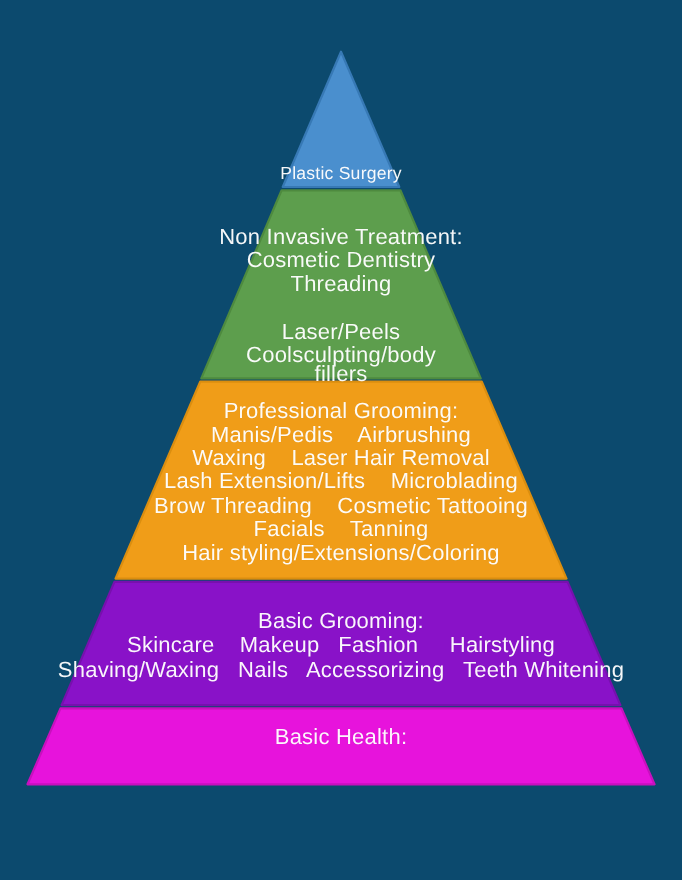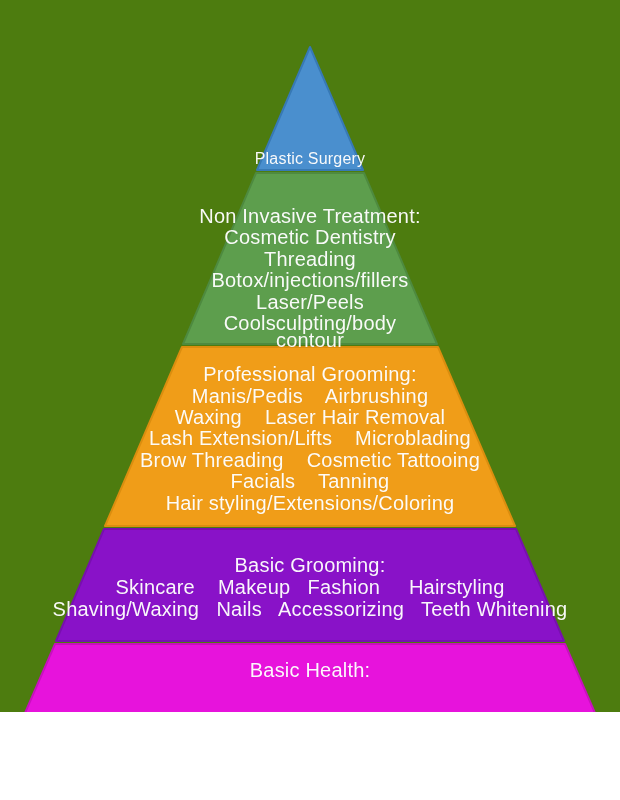--- a/index.html
+++ b/index.html
@@ -4,22 +4,22 @@
 <style>
   html, body {
     margin: 0;
     padding: 0;
     background: #ffffff;
     font-family: "Liberation Sans", "DejaVu Sans", sans-serif;
   }
   .canvas {
     position: relative;
     width: 620px;
-    height: 712px;
-    background: #4d7c0f;
+    height: 800px;
+    background: #0c4a6e;
     overflow: hidden;
   }
   .pyramid-svg {
     position: absolute;
     left: 0;
     top: 0;
   }
   .txt {
     position: absolute;
     left: 310px;
@@ -47,24 +47,23 @@
     <polygon points="182,347 438,347 515,526 105,526" stroke="#DB8E0F" stroke-width="2" stroke-linejoin="round" fill="#F09D18"></polygon>
     <polygon points="104,529 516,529 564,641 56,641" stroke="#7710AE" stroke-width="2" stroke-linejoin="round" fill="#8912C8"></polygon>
     <polygon points="55,644 565,644 595,713 25,713" stroke="#C810BE" stroke-width="2" stroke-linejoin="round" fill="#E713DC"></polygon>
   </svg>
 
   <div class="txt blue-label" style="top:151px">Plastic Surgery</div>
 
   <div class="txt" style="top:206px">Non Invasive Treatment:</div>
   <div class="txt" style="top:227px">Cosmetic Dentistry</div>
   <div class="txt" style="top:249px">Threading</div>
-  <div class="txt" style="top:270px">Botox/injections/fillers</div>
   <div class="txt" style="top:292px">Laser/Peels</div>
   <div class="txt" style="top:313px">Coolsculpting/body</div>
-  <div class="txt" style="top:330px">contour</div>
+  <div class="txt" style="top:330px">fillers</div>
 
   <div class="txt" style="top:364px">Professional Grooming:</div>
   <div class="txt" style="top:407px">Waxing    Laser Hair Removal</div>
   <div class="txt" style="top:386px">Manis/Pedis    Airbrushing</div>
   <div class="txt" style="top:450px">Brow Threading    Cosmetic Tattooing</div>
   <div class="txt" style="top:428px">Lash Extension/Lifts    Microblading</div>
   <div class="txt" style="top:471px">Facials    Tanning</div>
   <div class="txt" style="top:493px">Hair styling/Extensions/Coloring</div>
 
   <div class="txt" style="top:555px">Basic Grooming:</div>

